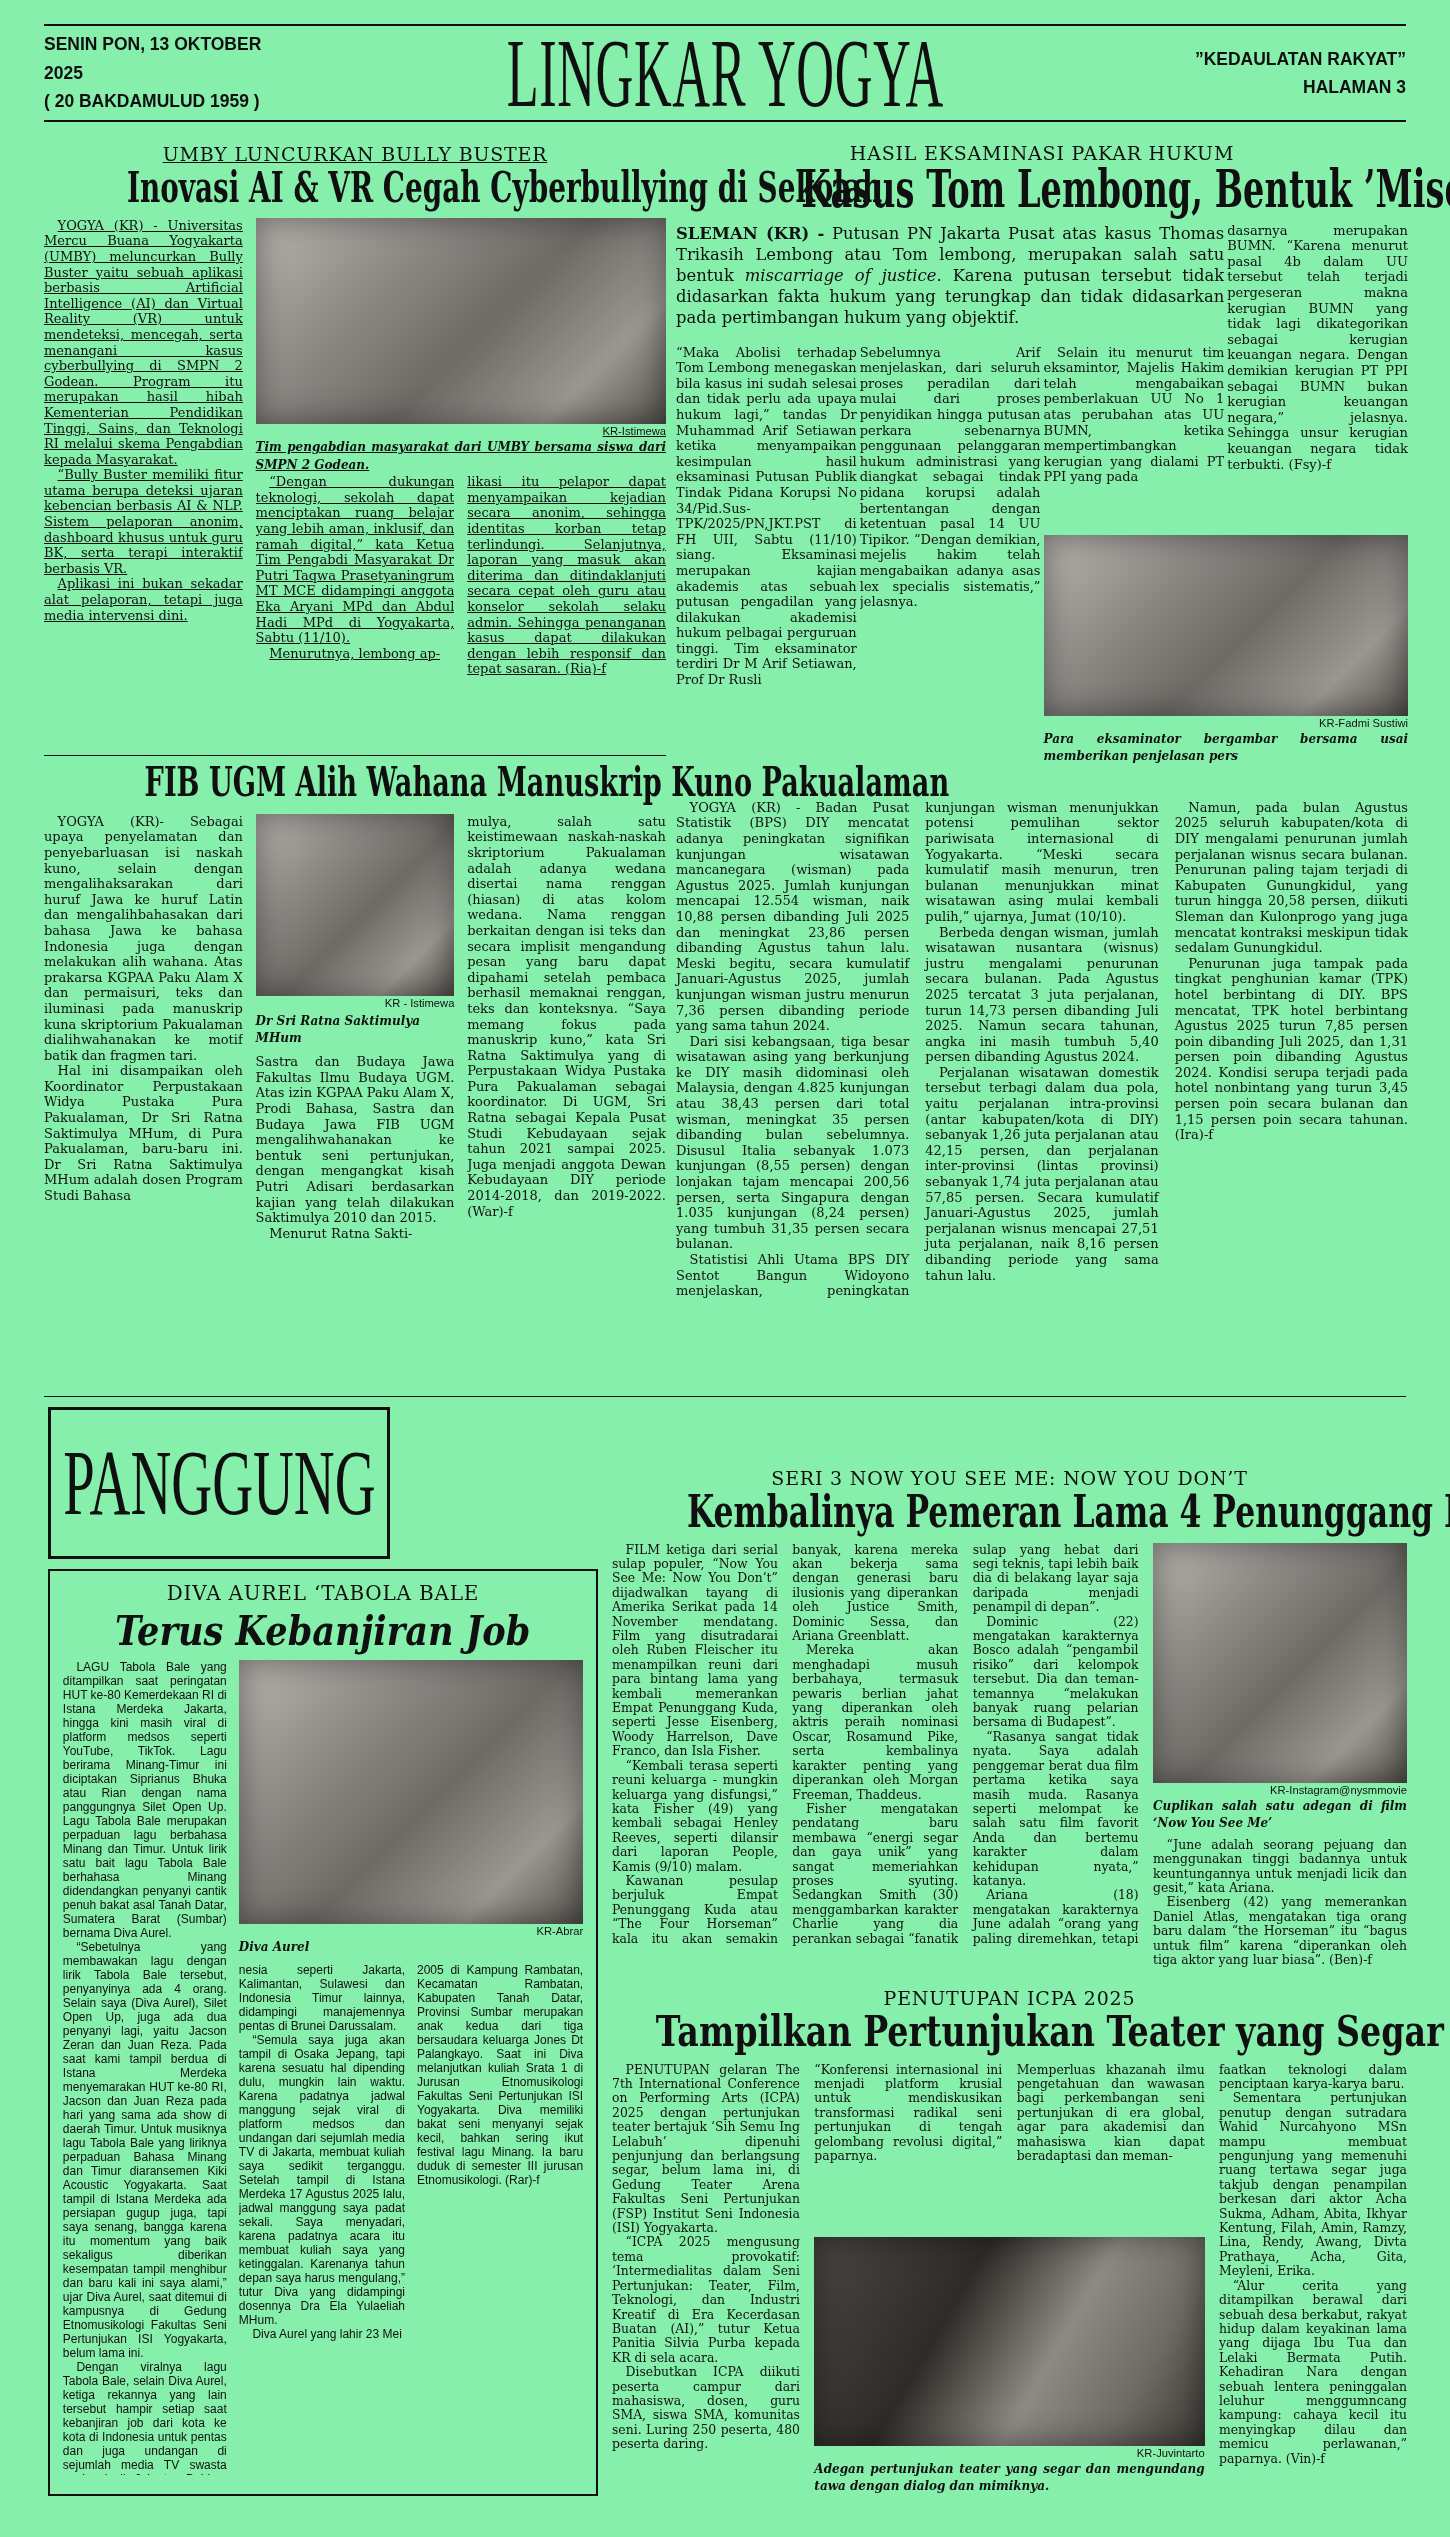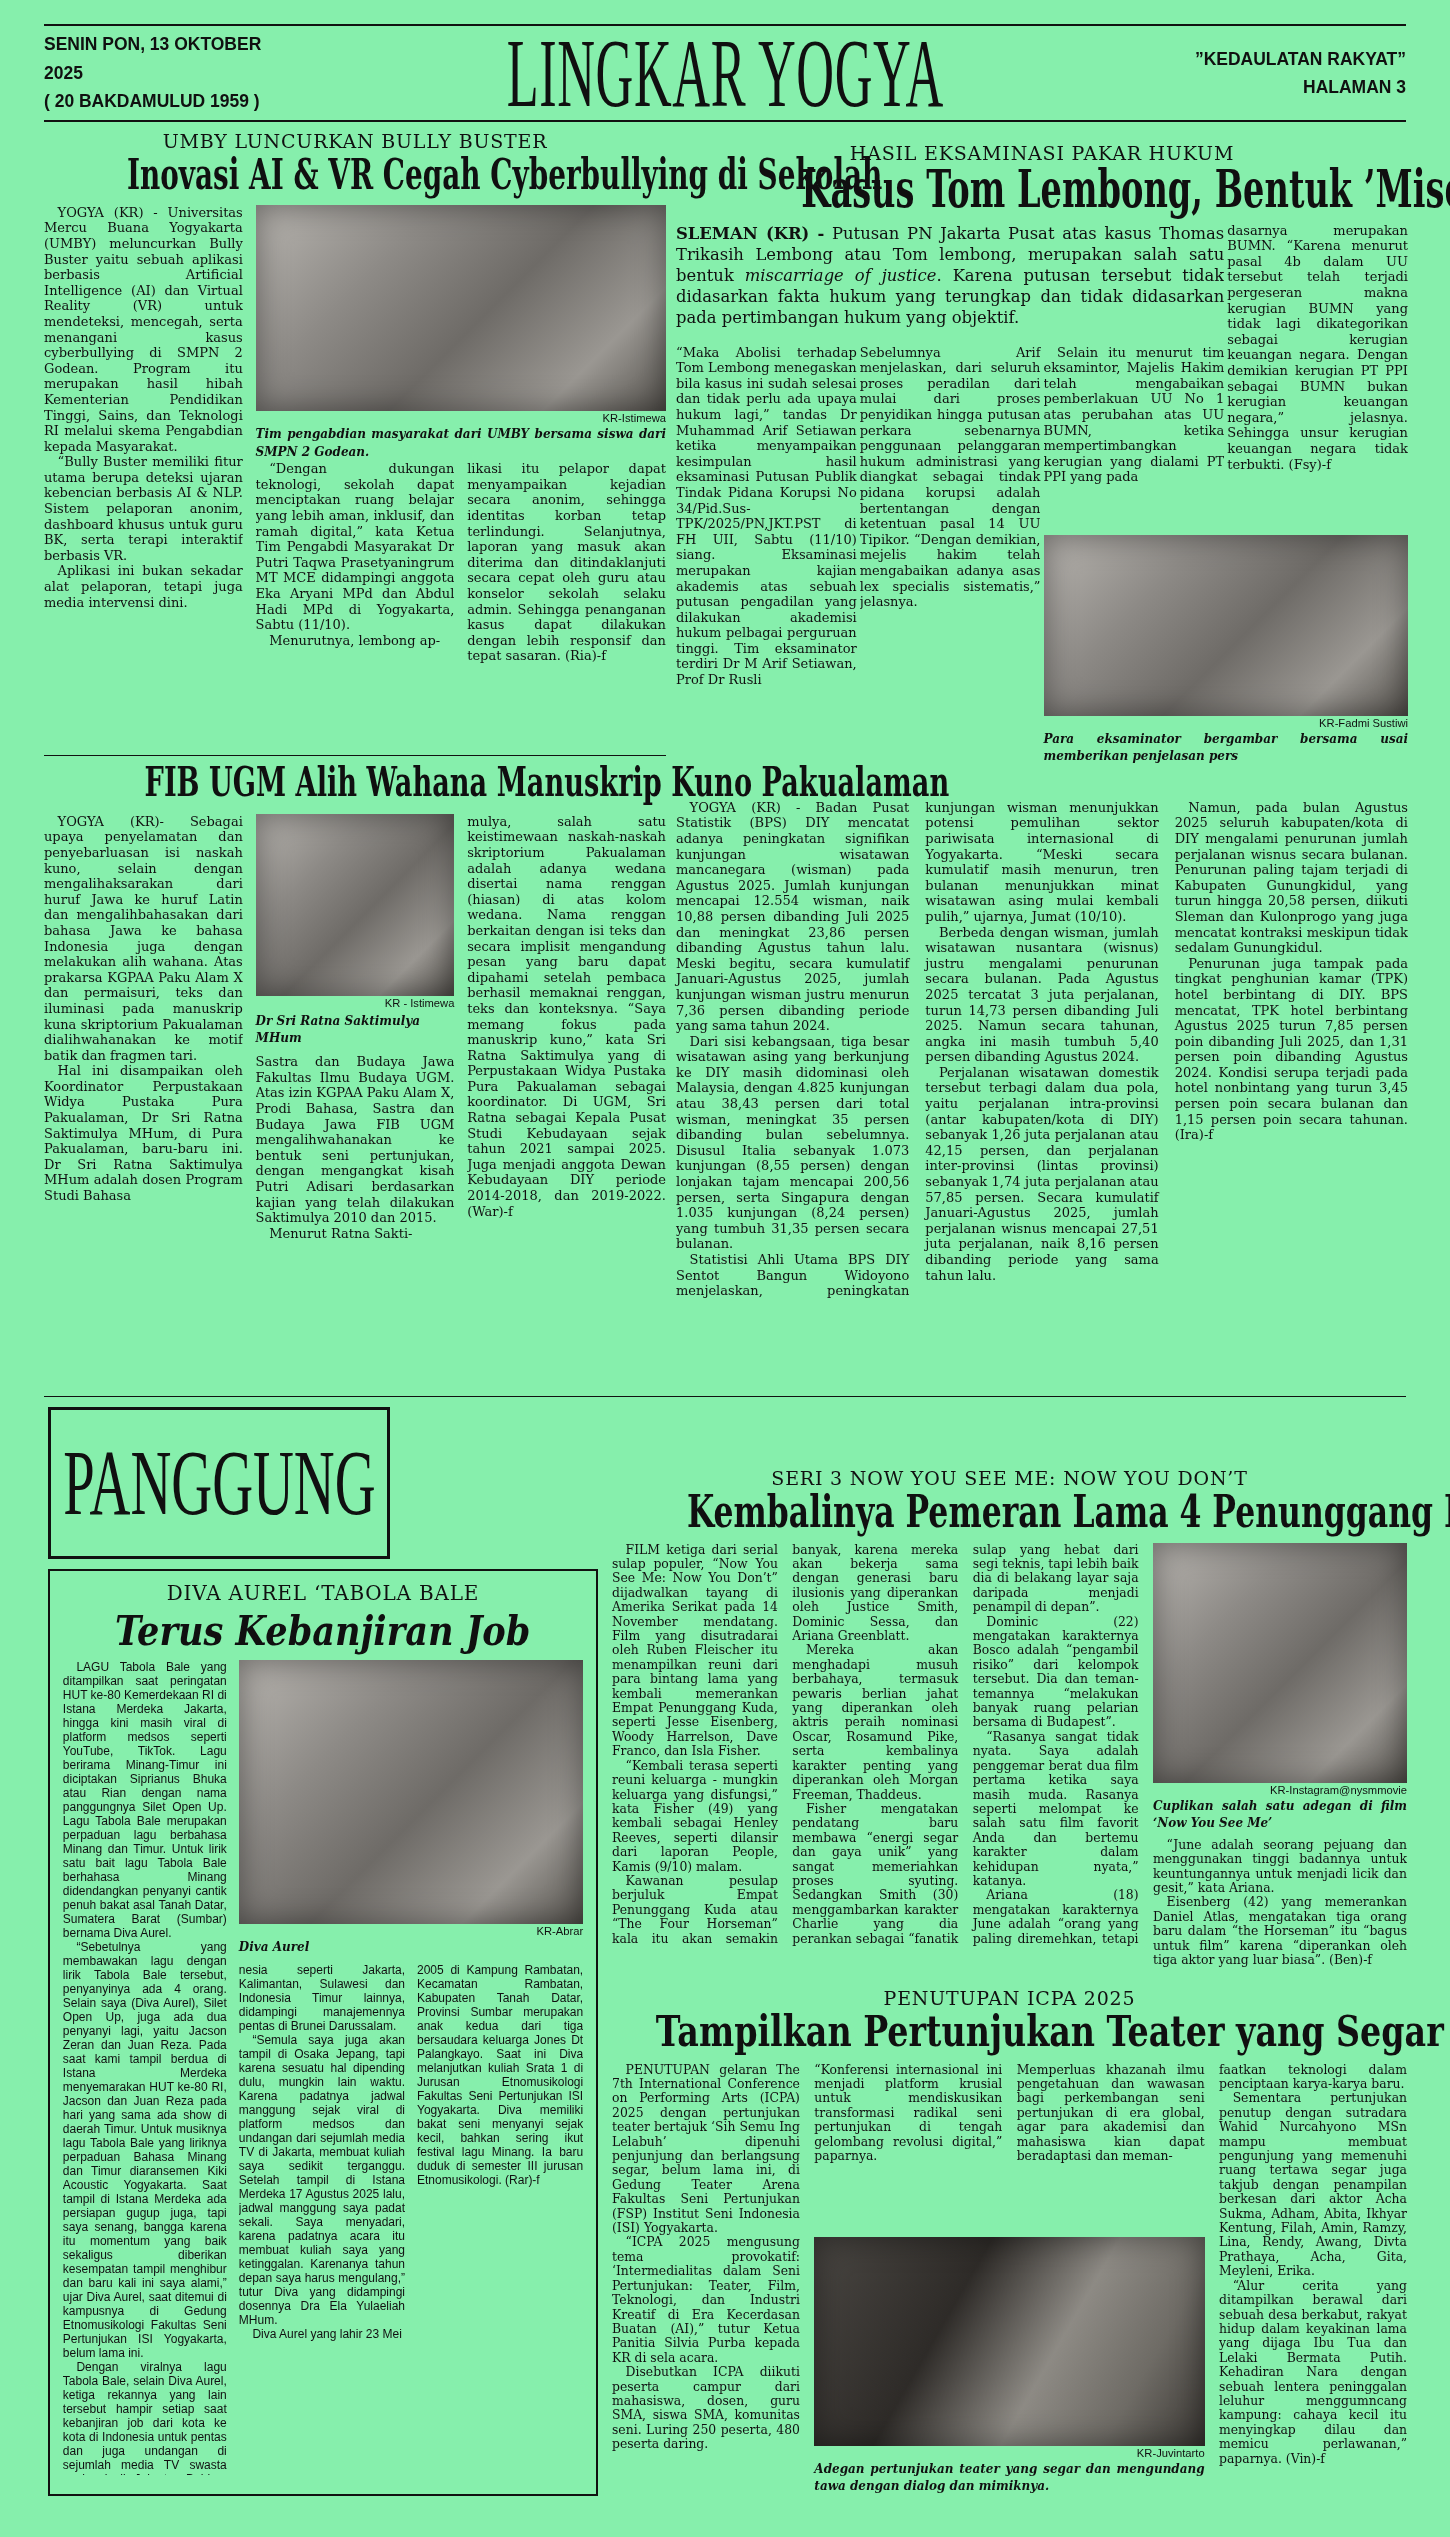--- a/index.html
+++ b/index.html
@@ -22,21 +22,21 @@
   .headline span{display:inline-block;}
   .body p{margin:0;font-size:13px;line-height:15.6px;text-align:justify;text-indent:13.6px;}
   .cont p:first-child{text-indent:0;}
   .col{overflow:hidden;}
   .photo{background:linear-gradient(135deg,#b8b5b0 0%,#8d8a86 30%,#6e6b67 55%,#9a9792 80%,#57544f 100%);
          box-shadow:inset 0 0 32px rgba(0,0,0,.45);}
   .credit{font-family:"Liberation Sans",sans-serif;font-size:11.2px;text-align:right;padding:1.6px 0;}
   .caption{font-weight:bold;font-style:italic;font-size:12px;line-height:17.6px;text-align:justify;}
   .rule{position:absolute;height:0;border-top:1.6px solid #111;}
   
-  .sec-bully{position:absolute;left:44px;top:130px;width:622px;height:609px;}
+  .sec-bully{position:absolute;left:44px;top:143px;width:622px;height:609px;text-decoration:underline;}
   .bully-head .headline{font-size:34px;margin-top:1.6px;}
   .bully-body{display:grid;grid-template-columns:1fr 1fr 1fr;grid-template-rows:auto 1fr;
               column-gap:12.8px;margin-top:11.2px;height:504px;}
   .bully-c1{grid-area:1/1/3/2;}
   .bully-pb{grid-area:1/2/2/4;}
   .bully-c2{grid-area:2/2/3/3;}
   .bully-c3{grid-area:2/3/3/4;}
   .bully-pb .photo{height:206px;}
   
   .sec-lem{position:absolute;left:676px;top:142px;width:732px;height:657px;}

